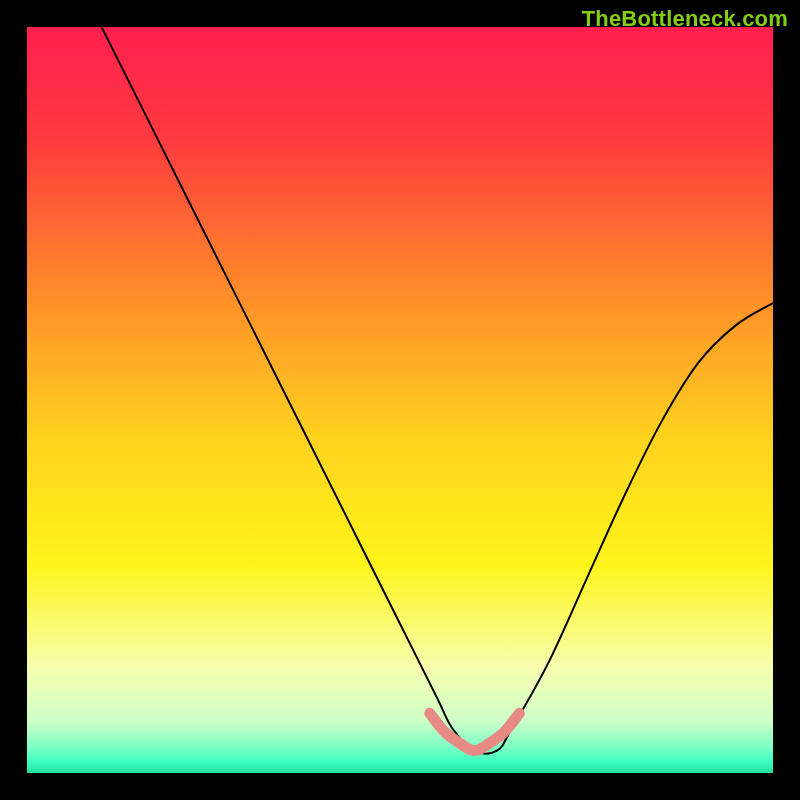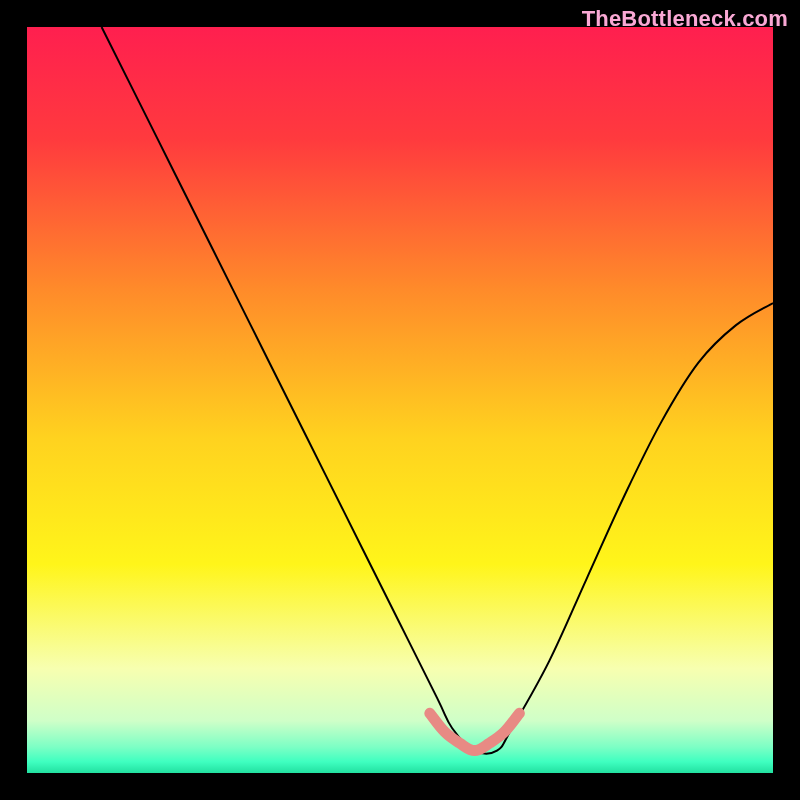--- a/index.html
+++ b/index.html
@@ -14,21 +14,21 @@
   .frame {
     position: relative;
     width: 800px;
     height: 800px;
     background: #000;
   }
   .watermark {
     position: absolute;
     top: 6px;
     right: 12px;
-    color: #f9a8d4;
+    color: #84cc16;
     font-size: 22px;
     font-weight: 600;
     letter-spacing: 0.2px;
     z-index: 10;
   }
   .plot-area {
     position: absolute;
     left: 27px;
     top: 27px;
     width: 746px;

